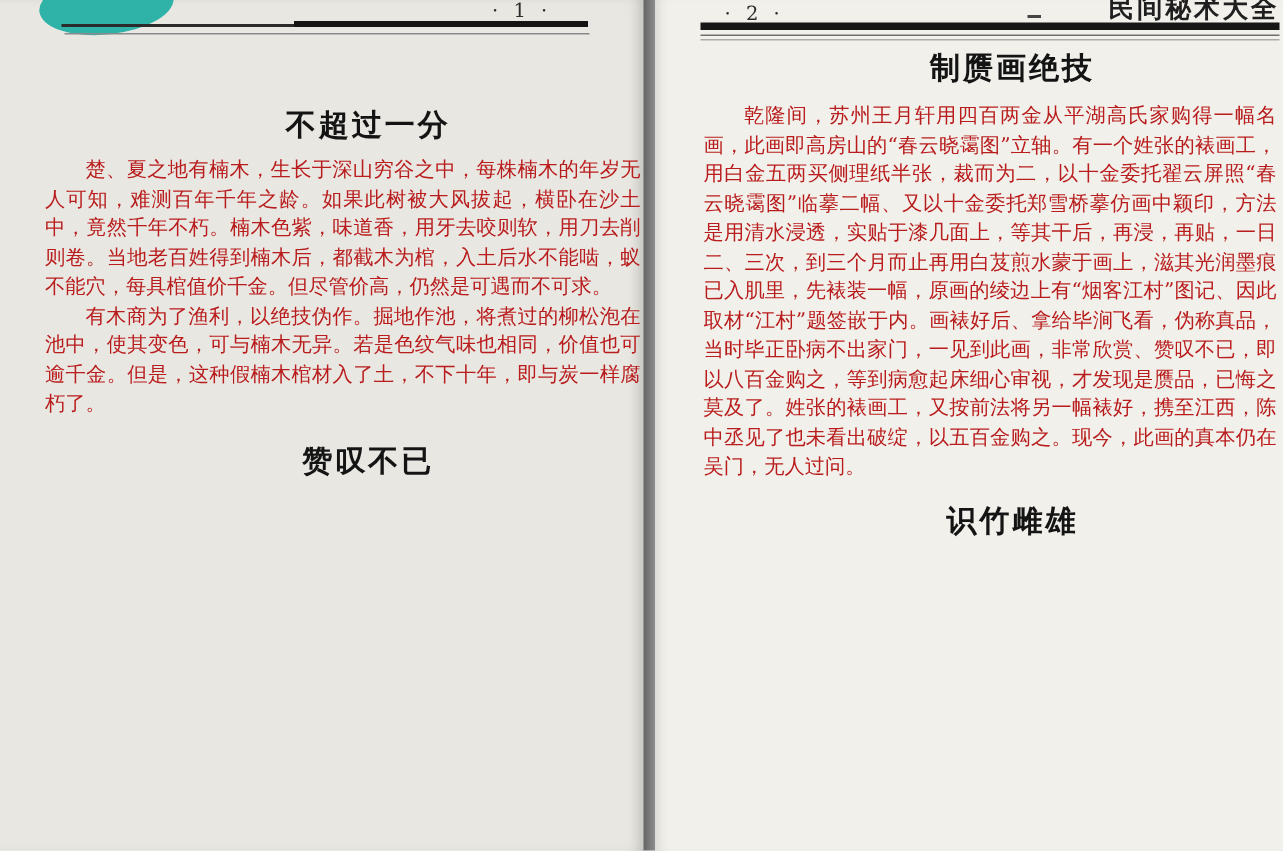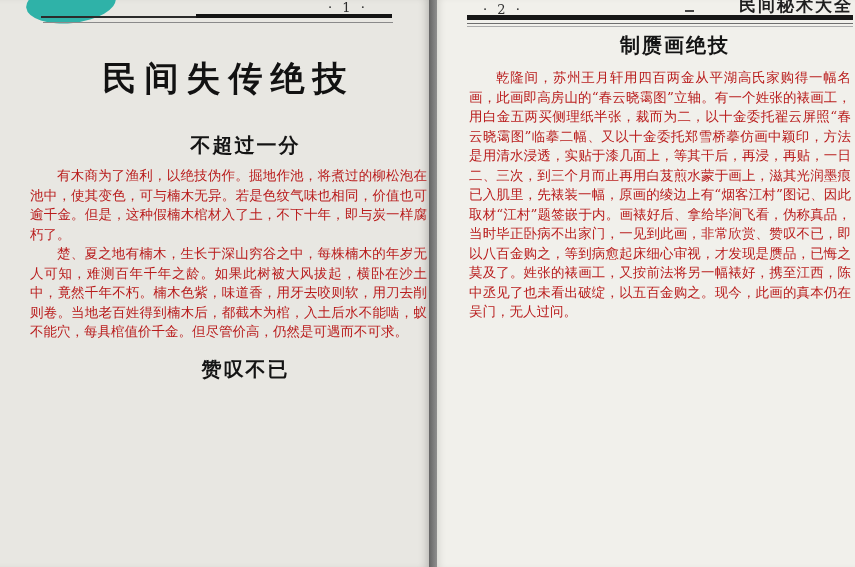--- a/index.html
+++ b/index.html
@@ -68,40 +68,40 @@
 <body>
 
 <div class="page page-left">
   <div class="stamp" style="background: rgb(47, 178, 168);"></div>
   <span class="pageno pageno-l">· 1 ·</span>
   <div class="lrule-thin1"></div>
   <div class="lrule-thick"></div>
   <div class="lrule-thin2"></div>
 
   <div class="content-l">
-    <h1 class="main-title">民间失传绝技</h1>
 
     <h2 class="sec">不超过一分</h2>
+    <p class="body">楚、夏之地有楠木，生长于深山穷谷之中，每株楠木的年岁无人可知，难测百年千年之龄。如果此树被大风拔起，横卧在沙土中，竟然千年不朽。楠木色紫，味道香，用牙去咬则软，用刀去削则卷。当地老百姓得到楠木后，都截木为棺，入土后水不能啮，蚁不能穴，每具棺值价千金。但尽管价高，仍然是可遇而不可求。</p>
     <p class="body">有木商为了渔利，以绝技伪作。掘地作池，将煮过的柳松泡在池中，使其变色，可与楠木无异。若是色纹气味也相同，价值也可逾千金。但是，这种假楠木棺材入了土，不下十年，即与炭一样腐朽了。</p>
-    <p class="body">楚、夏之地有楠木，生长于深山穷谷之中，每株楠木的年岁无人可知，难测百年千年之龄。如果此树被大风拔起，横卧在沙土中，竟然千年不朽。楠木色紫，味道香，用牙去咬则软，用刀去削则卷。当地老百姓得到楠木后，都截木为棺，入土后水不能啮，蚁不能穴，每具棺值价千金。但尽管价高，仍然是可遇而不可求。</p>
 
     <h2 class="sec">赞叹不已</h2>
   </div>
 </div>
 
 <div class="gutter"></div>
 
 <div class="page page-right">
   <span class="pageno pageno-r">· 2 ·</span>
   <div class="hdr-dash"></div>
   <span class="book-title">民间秘术大全</span>
   <div class="rrule-thick"></div>
   <div class="rrule-thin1"></div>
   <div class="rrule-thin2"></div>
 
   <div class="content-r">
     <h2 class="sec">制赝画绝技</h2>
     <p class="body">乾隆间，苏州王月轩用四百两金从平湖高氏家购得一幅名画，此画即高房山的“春云晓霭图”立轴。有一个姓张的裱画工，用白金五两买侧理纸半张，裁而为二，以十金委托翟云屏照“春云晓霭图”临摹二幅、又以十金委托郑雪桥摹仿画中颖印，方法是用清水浸透，实贴于漆几面上，等其干后，再浸，再贴，一日二、三次，到三个月而止再用白芨煎水蒙于画上，滋其光润墨痕已入肌里，先裱装一幅，原画的绫边上有“烟客江村”图记、因此取材“江村”题签嵌于内。画裱好后、拿给毕涧飞看，伪称真品，当时毕正卧病不出家门，一见到此画，非常欣赏、赞叹不已，即以八百金购之，等到病愈起床细心审视，才发现是赝品，已悔之莫及了。姓张的裱画工，又按前法将另一幅裱好，携至江西，陈中丞见了也未看出破绽，以五百金购之。现今，此画的真本仍在吴门，无人过问。</p>
 
 
+    <h2 class="sec">识竹雌雄</h2>
 
   </div>
 </div>
 
 </body></html>

